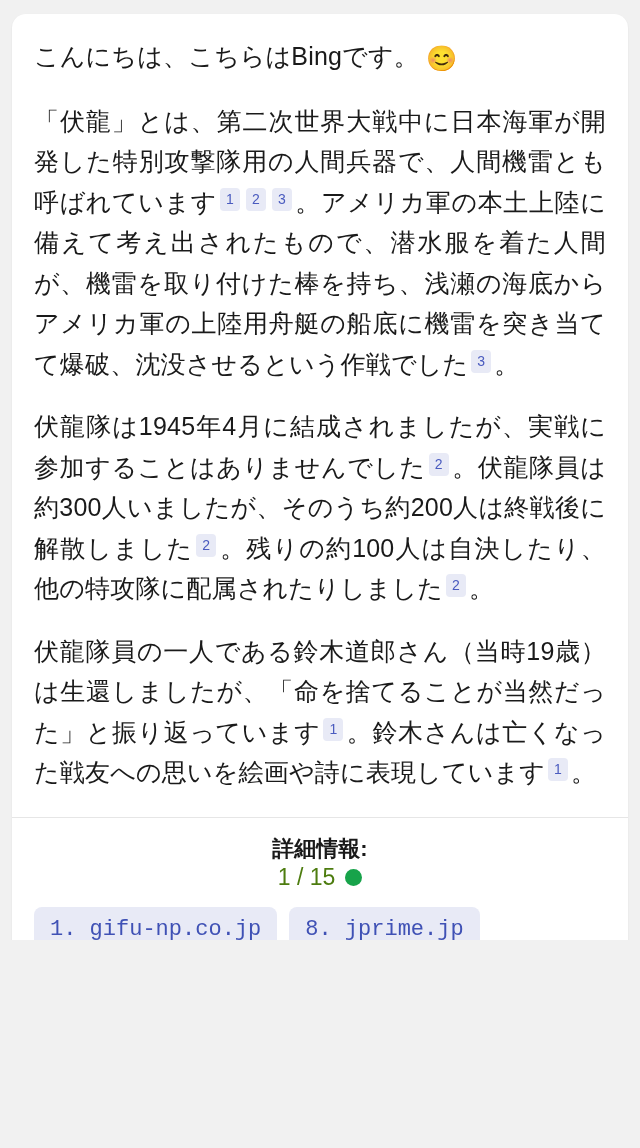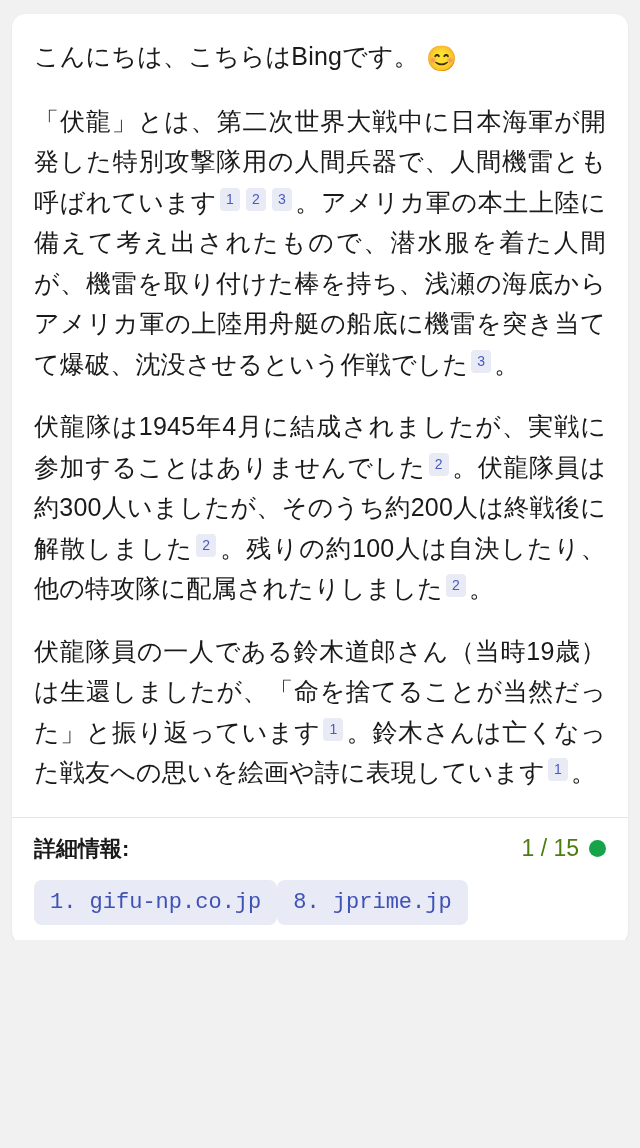--- a/index.html
+++ b/index.html
@@ -57,22 +57,23 @@
     height: 1px;
     background: #e6e6e6;
     margin: 6px 0 0 0;
   }
   .footer {
     padding: 16px 22px 20px 22px;
   }
   .footer-head {
     display: flex;
     align-items: center;
-    justify-content: space-between;
+    justify-content: flex-end;
     margin-bottom: 16px;
+    flex-direction: column;
   }
   .footer-title {
     font-size: 22px;
     font-weight: bold;
     color: #1a1a1a;
   }
   .counter-wrap {
     display: flex;
     align-items: center;
     gap: 10px;
@@ -84,21 +85,21 @@
   .status-dot {
     width: 17px;
     height: 17px;
     border-radius: 50%;
     background: #17a34a;
     display: inline-block;
   }
   .sources {
     display: flex;
     flex-wrap: wrap;
-    gap: 0;
+    gap: 12px;
   }
   .source-chip {
     background: #e8eaf6;
     color: #3f51b5;
     border-radius: 8px;
     padding: 10px 16px;
     font-size: 22px;
     font-family: "Liberation Mono", monospace;
     cursor: pointer;
     white-space: nowrap;

